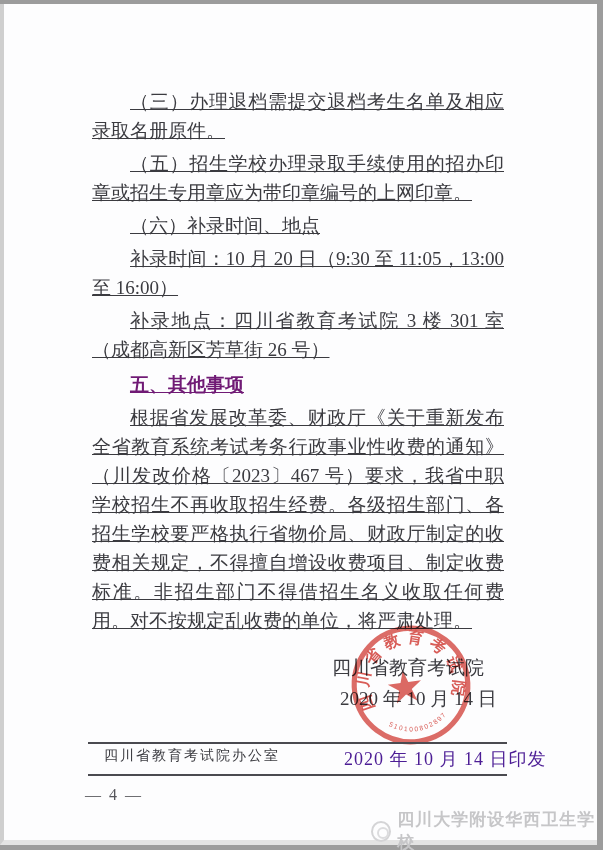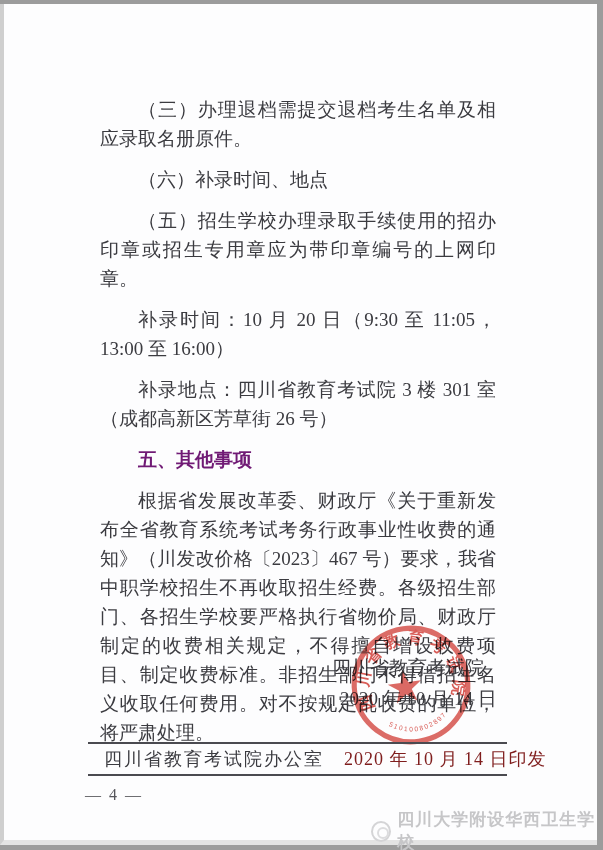--- a/index.html
+++ b/index.html
@@ -15,40 +15,40 @@
     border-bottom:5px solid #e3e3e3;
     box-sizing:border-box;
   }
   .layer{position:absolute;inset:0;}
   
   .doc-body{
     position:absolute;left:88px;top:83px;width:420px;
     font-size:19px;line-height:29px;color:#3b3b40;
     text-align:justify;
   }
-  .para{margin:12px;text-indent:2em;}
+  .para{margin:4px;text-indent:2em;text-decoration:underline;}
   .para.heading{
     font-family:"Liberation Sans", sans-serif;
     font-weight:700;color:#701a75;margin-top:6px;
   }
   
   .sig-org{position:absolute;left:332px;top:655px;font-size:19px;color:#3b3b40;}
   .sig-date{position:absolute;left:340px;top:686px;font-size:19px;color:#3b3b40;}
   
   .seal{
     position:absolute;left:347px;top:621px;width:128px;height:128px;
     mix-blend-mode:multiply;opacity:.88;
     transform:rotate(-8deg);
   }
   
   .rule{position:absolute;left:88px;width:419px;height:2px;background:#4a4a50;}
   .rule.r1{top:742px;}
   .rule.r2{top:774px;}
-  .footer-office{position:absolute;left:104px;top:747px;font-size:18px;letter-spacing:2px;color:#3b3b40;}
-  .footer-date{position:absolute;left:344px;top:747px;font-size:18px;letter-spacing:1px;color:#7f1d1d;}
+  .footer-office{position:absolute;left:104px;top:747px;font-size:14px;letter-spacing:2px;color:#3b3b40;}
+  .footer-date{position:absolute;left:344px;top:747px;font-size:18px;letter-spacing:1px;color:#4c1d95;}
   .page-num{position:absolute;left:85px;top:786px;font-size:16px;color:#55555a;letter-spacing:2px;}
   
   .watermark{
     position:absolute;left:371px;top:808px;display:flex;align-items:center;gap:6px;
     color:#c6c6c8;
   }
   .wm-logo{
     width:21px;height:21px;border-radius:50%;
     border:2px solid #d4d4d6;box-sizing:border-box;position:relative;
   }
@@ -63,22 +63,22 @@
 </style>
 </head>
 <body>
 
 <div class="page"></div>
 
 <div class="layer">
 
   <div class="doc-body">
       <p class="para body">（三）办理退档需提交退档考生名单及相应录取名册原件。</p>
+      <p class="para body">（五）招生学校办理录取手续使用的招办印章或招生专用章应为带印章编号的上网印章。</p>
       <p class="para body">（六）补录时间、地点</p>
-      <p class="para body">（五）招生学校办理录取手续使用的招办印章或招生专用章应为带印章编号的上网印章。</p>
       <p class="para body">补录时间：10 月 20 日（9:30 至 11:05，13:00 至 16:00）</p>
       <p class="para body">补录地点：四川省教育考试院 3 楼 301 室（成都高新区芳草街 26 号）</p>
       <p class="para heading">五、其他事项</p>
       <p class="para body">根据省发展改革委、财政厅《关于重新发布全省教育系统考试考务行政事业性收费的通知》（川发改价格〔2023〕467 号）要求，我省中职学校招生不再收取招生经费。各级招生部门、各招生学校要严格执行省物价局、财政厅制定的收费相关规定，不得擅自增设收费项目、制定收费标准。非招生部门不得借招生名义收取任何费用。对不按规定乱收费的单位，将严肃处理。</p>
     </div>
 
   <div class="sig-org">四川省教育考试院</div>
   <div class="sig-date">2020 年 10 月 14 日</div>
 
   <svg class="seal" viewBox="0 0 124 124">

